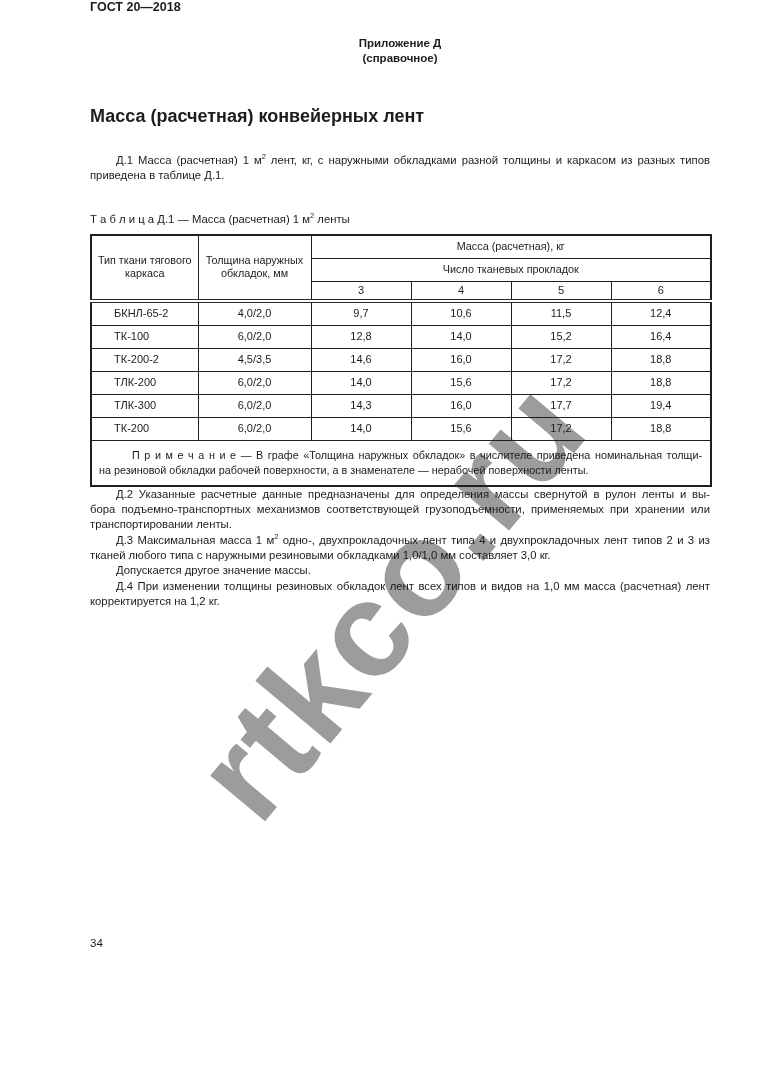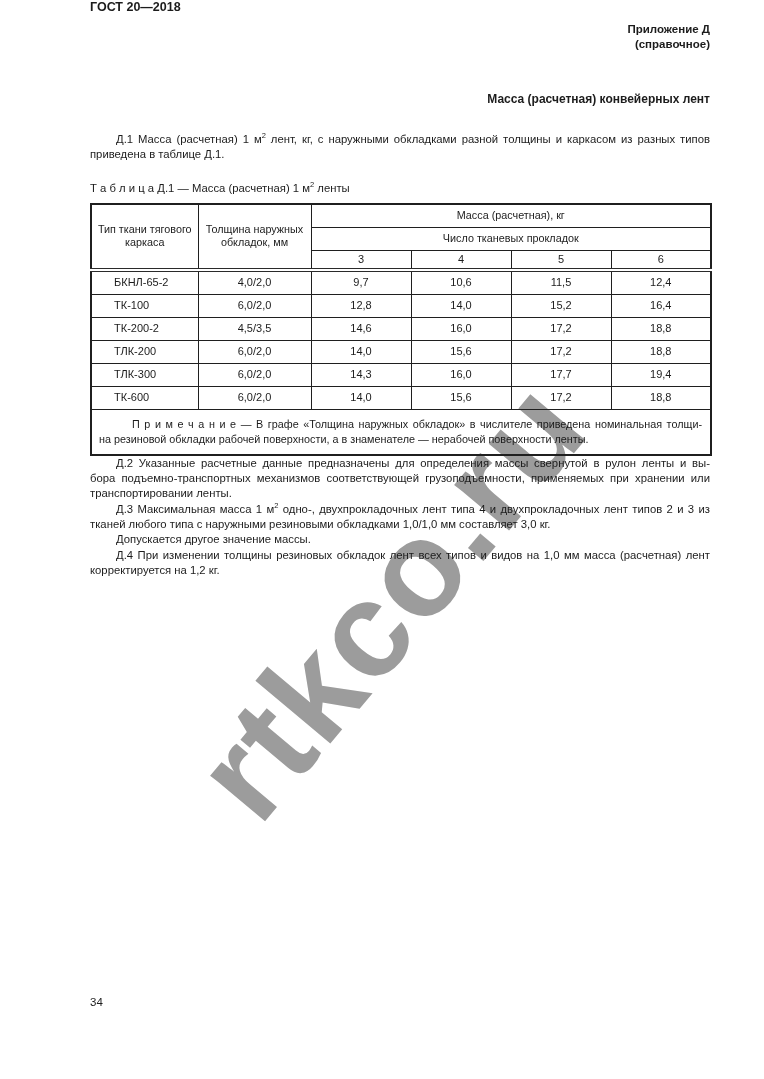--- a/index.html
+++ b/index.html
@@ -9,43 +9,43 @@
     -webkit-font-smoothing:antialiased;
   }
   .watermark{
     position:absolute;left:390px;top:600px;z-index:0;
     transform:translate(-50%,-50%) rotate(-50deg);
     font-size:135px;font-weight:bold;letter-spacing:2px;white-space:nowrap;
     color:#9c9c9c;
   }
   .content{position:relative;z-index:1;margin-left:90px;width:620px}
   .doc-code{font-size:12.5px;font-weight:bold}
-  .appendix{margin-top:8px;text-align:right;font-weight:bold;font-size:11.5px;line-height:15px}
-  .main-title{margin-top:40px;text-align:right;font-weight:bold;font-size:12px}
+  .appendix{margin-top:22px;text-align:center;font-weight:bold;font-size:11.5px;line-height:15px}
+  .main-title{margin-top:40px;text-align:left;font-weight:bold;font-size:18px}
   .para{font-size:11.3px;line-height:15.35px}
   .p-d1{margin-top:26px}
   .line{min-height:15.35px}
   .line.j{text-align:justify;text-align-last:justify}
   .line.indent{padding-left:26px}
   sup{font-size:7.5px;vertical-align:super;line-height:0}
-  .table-caption{margin-top:19px;font-size:11.3px}
+  .table-caption{margin-top:29px;font-size:11.3px}
   table.mass{margin-top:9px;border-collapse:collapse;table-layout:fixed;width:620px;border:2px solid #1f1f1f;background:transparent}
   table.mass td{
     border:1px solid #1f1f1f;padding:0;background:transparent;
     font-size:10.8px;text-align:center;vertical-align:middle;line-height:13px;
   }
   tr.grp-row td{height:22px}
   tr.ply-row td{height:17px;font-size:11px}
   .dbl{border-bottom:4px double #2a2a2a !important}
   tr.data-row td{height:22px;font-size:11px}
   td.type-cell{text-align:left !important;padding-left:22px !important}
   tr.note-row td{height:36px;text-align:left;padding:4px 8px 4px 7px;font-size:10.8px;line-height:14.8px}
   .note-l1{text-align:justify;text-align-last:justify;text-indent:33px}
   .body-block{margin-top:0}
-  .page-number{position:absolute;left:90px;top:996px;font-size:11.5px;z-index:1}
+  .page-number{position:absolute;left:90px;top:937px;font-size:11.5px;z-index:1}
 </style>
 </head>
 <body>
 
 <div class="watermark">rtkco.ru</div>
 
 <div class="content">
 
   <div class="doc-code">ГОСТ 20—2018</div>
 
@@ -122,21 +122,21 @@
       </tr>
       <tr class="data-row">
         <td class="type-cell">ТЛК-300</td>
         <td>6,0/2,0</td>
         <td>14,3</td>
         <td>16,0</td>
         <td>17,7</td>
         <td>19,4</td>
       </tr>
       <tr class="data-row">
-        <td class="type-cell">ТК-600</td>
+        <td class="type-cell">ТК-200</td>
         <td>6,0/2,0</td>
         <td>14,0</td>
         <td>15,6</td>
         <td>17,2</td>
         <td>18,8</td>
       </tr>
 
       <tr class="note-row">
         <td colspan="6">
           <div class="note-l1">П р и м е ч а н и е — В графе «Толщина наружных обкладок» в числителе приведена номинальная толщи-</div>

